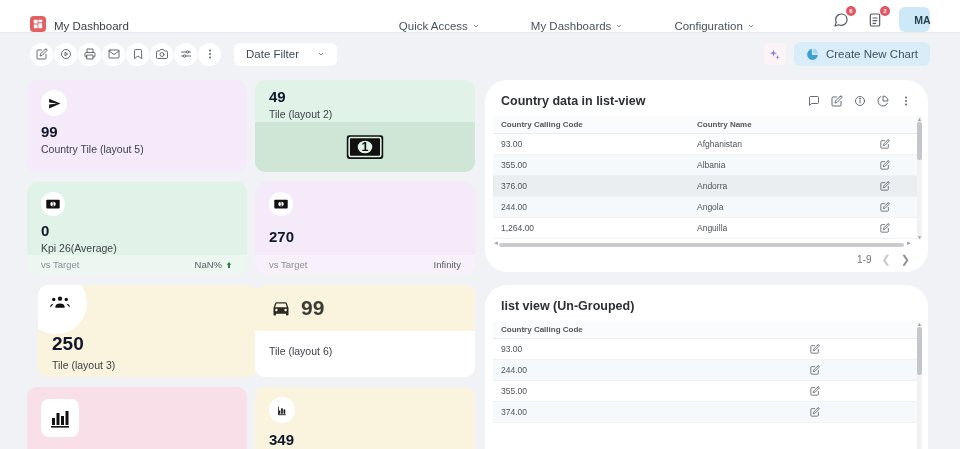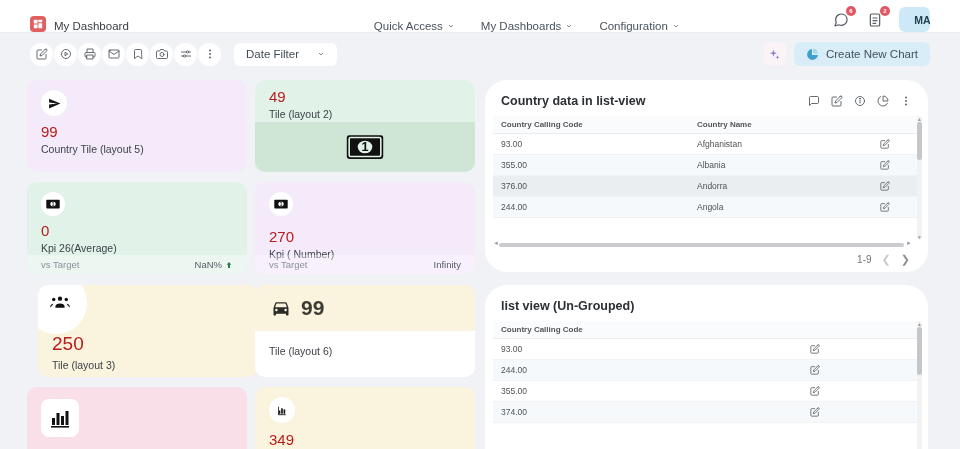--- a/index.html
+++ b/index.html
@@ -5,21 +5,21 @@
   * { margin:0; padding:0; box-sizing:border-box; }
   html,body { width:960px; height:449px; overflow:hidden; }
   body { font-family:"Liberation Sans", sans-serif; background:#f1f2f6; color:#333; }
 
   
   .header { position:absolute; left:0; top:0; width:960px; height:33px; background:#fff;
             border-bottom:1px solid #ededf1; display:flex; align-items:flex-end; padding:0 30px; z-index:5; }
   .logo { width:16px; height:16px; border-radius:4px; background:#e25f5f; display:flex; align-items:center; justify-content:center; margin-right:8px; flex:0 0 auto; }
   .app-title { font-size:11.5px; color:#3a3f45; font-weight:500; }
   .nav { display:flex; gap:26px; margin-left:245px; }
-  .nav-item { font-size:11.5px; color:#48525e; display:flex; align-items:center; gap:4px; cursor:pointer; }
+  .nav-item { font-size:11.5px; color:#48525e; display:flex; align-items:center; gap:4px; cursor:pointer;margin-left:25px; }
   .chev { width:8px; height:8px; flex:0 0 auto; }
   .header-right { margin-left:auto; display:flex; align-items:center; gap:14px; }
   .hicon-wrap { position:relative; width:20px; height:20px; display:flex; align-items:center; justify-content:center; }
   .badge { position:absolute; top:-4px; right:-5px; min-width:10px; height:10px; border-radius:6px; background:#e25563;
            color:#fff; font-size:6px; line-height:10px; text-align:center; padding:0 2px; font-weight:700; }
   .avatar { width:31px; height:25px; border-radius:6px; background:#cde9f7; color:#24404f; font-size:10.5px;
             font-weight:700; display:flex; align-items:center; justify-content:center;padding-left:16px; }
 
   
   .toolbar { position:absolute; left:0; top:33px; width:960px; height:42px; display:flex; align-items:center; padding:0 30px; }
@@ -28,21 +28,21 @@
   .date-filter { margin-left:12px; height:23px; background:#fff; border-radius:6px; padding:0 12px; display:flex;
                  align-items:center; gap:18px; font-size:11.5px; color:#3f4a56; cursor:pointer; }
   .toolbar-right { margin-left:auto; display:flex; align-items:center; gap:8px; }
   .sparkle-btn { width:22px; height:22px; border-radius:5px; background:#fbf3f6; display:flex; align-items:center; justify-content:center; cursor:pointer; }
   .create-chart { height:24px; border:none; border-radius:6px; background:#d9edf9; color:#40525e; font-size:11.5px;
                   display:flex; align-items:center; gap:7px; padding:0 12px; cursor:pointer; font-family:inherit; }
 
   
   .tile { position:absolute; width:220px; height:92px; border-radius:10px; padding:10px 14px; overflow:hidden; }
   .tile .icon-circle { width:26px; height:26px; border-radius:50%; background:#fff; display:flex; align-items:center; justify-content:center; }
-  .tile .val { font-size:15px; font-weight:400; color:#b91c1c; }
+  .tile .val { font-size:15px; font-weight:700; color:#0f172a; }
   .tile .lbl { font-size:10.5px; color:#3d4248; margin-top:3px; }
   .tile-footer { position:absolute; left:0; bottom:0; width:100%; height:19px; display:flex; align-items:center;
                  justify-content:space-between; padding:0 14px; font-size:9.5px; color:#8a8f98;
                  background:rgba(255,255,255,0.35); }
   .tile-footer .right { color:#565c63; display:flex; align-items:center; gap:3px; }
   .t-purple { background:#f5eafa; }
   .t-green  { background:#e1f3e8; }
   .t-cream  { background:#faf3dd; }
   .t-pink   { background:#f9dfe7; }
 
@@ -280,21 +280,20 @@
 
 <div class="tile t-purple" id="tile-3">
   <div class="icon-circle" style="width:24px;height:24px;">
     <svg width="14" height="10" viewBox="0 0 24 16">
       <rect x="0.5" y="0.5" width="23" height="15" rx="1.5" fill="#111"></rect>
       <ellipse cx="12" cy="8" rx="4.6" ry="4" fill="#fff"></ellipse>
       <text x="12" y="10.8" font-size="8" font-weight="bold" text-anchor="middle" fill="#111" font-family="Liberation Sans, sans-serif">1</text>
     </svg>
   </div>
   <div class="val" style="margin-top:12px;">270</div>
-  <div class="lbl">Kpi ( Number)</div>
   <div class="tile-footer">
     <span>vs Target</span>
     <span class="right">
         <span>Infinity</span>
       </span>
   </div>
 </div>
 
 <div class="tile t-cream" id="tile-4">
   <div class="corner-circle"></div>
@@ -424,20 +423,30 @@
         <div class="trow g2 alt">
           <span class="cell">244.00</span>
           <span class="cell">Angola</span>
           <button class="row-edit">
   <svg width="10" height="10" viewBox="0 0 24 24" fill="none" stroke="#5c6166" stroke-width="2" stroke-linecap="round" stroke-linejoin="round">
     <path d="M11 4H4a2 2 0 0 0-2 2v14a2 2 0 0 0 2 2h14a2 2 0 0 0 2-2v-7"></path>
     <path d="M18.5 2.5a2.12 2.12 0 0 1 3 3L12 15l-4 1 1-4 9.5-9.5z"></path>
   </svg>
 </button>
         </div>
+        <div class="trow g2">
+          <span class="cell">1,264.00</span>
+          <span class="cell">Anguilla</span>
+          <button class="row-edit">
+  <svg width="10" height="10" viewBox="0 0 24 24" fill="none" stroke="#5c6166" stroke-width="2" stroke-linecap="round" stroke-linejoin="round">
+    <path d="M11 4H4a2 2 0 0 0-2 2v14a2 2 0 0 0 2 2h14a2 2 0 0 0 2-2v-7"></path>
+    <path d="M18.5 2.5a2.12 2.12 0 0 1 3 3L12 15l-4 1 1-4 9.5-9.5z"></path>
+  </svg>
+</button>
+        </div>
       </div>
     <div class="vscroll" style="top:0; height:124px; right:-2px;">
       <span class="varrow" style="top:0;">▲</span>
       <div class="vthumb" style="top:6px;"></div>
       <span class="varrow" style="bottom:0;">▼</span>
     </div>
   </div>
   <div class="hscroll">
     <span class="harrow" style="left:0;">◄</span>
     <div class="hthumb"></div>

